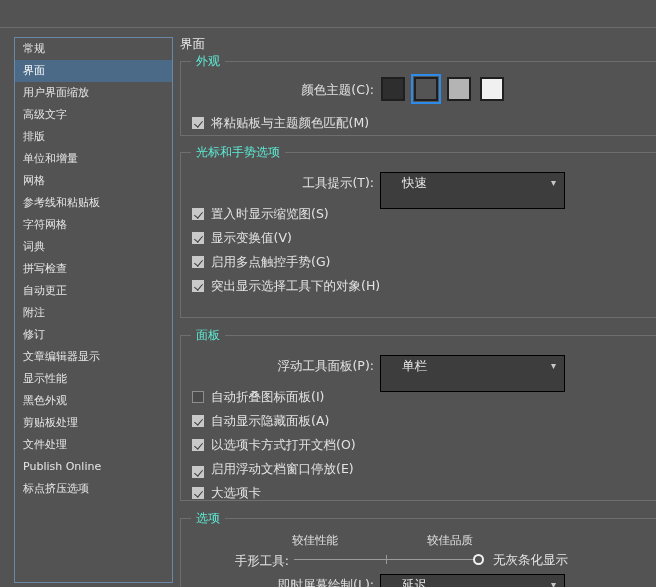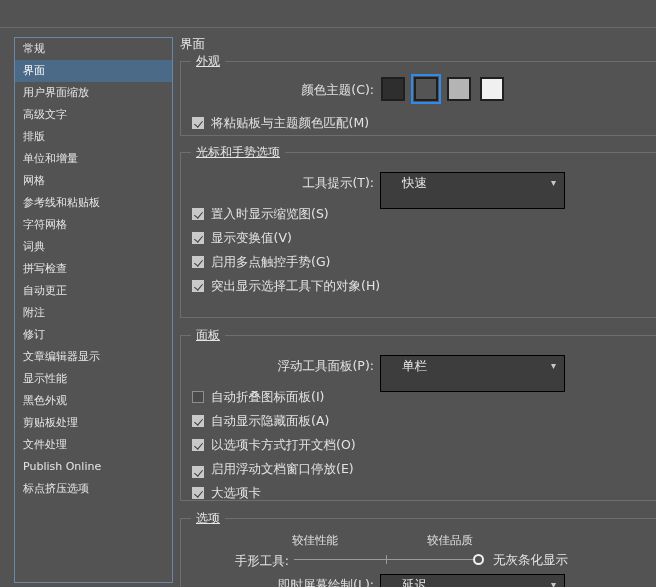--- a/index.html
+++ b/index.html
@@ -102,23 +102,22 @@
   }
   .group > .group-title {
     position: absolute;
     left: 10px;
     top: -8px;
     height: 15px;
     line-height: 15px;
     padding: 0 5px;
     background: #535353;
     font-size: 12px;
-    color: #e5e5e5;
-    white-space: nowrap;
-    text-decoration: underline;
+    color: #5eead4;
+    white-space: nowrap;
   }
 
   
   .row {
     position: absolute;
     height: 20px;
     line-height: 20px;
     white-space: nowrap;
   }
   .lbl-right {

